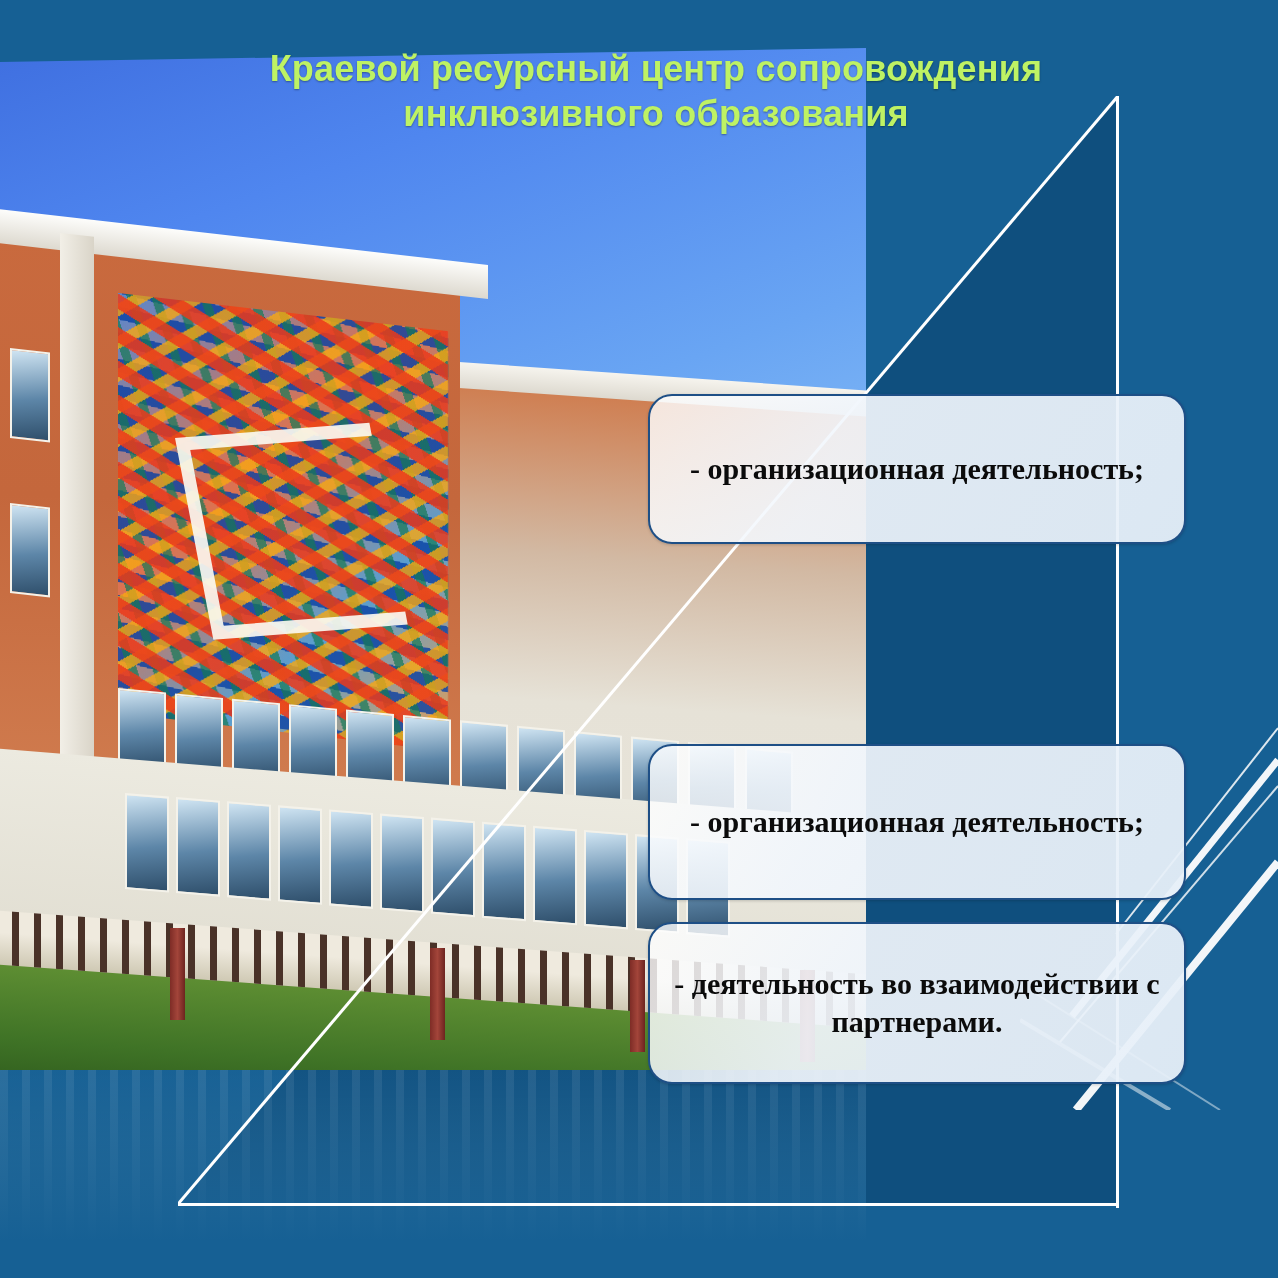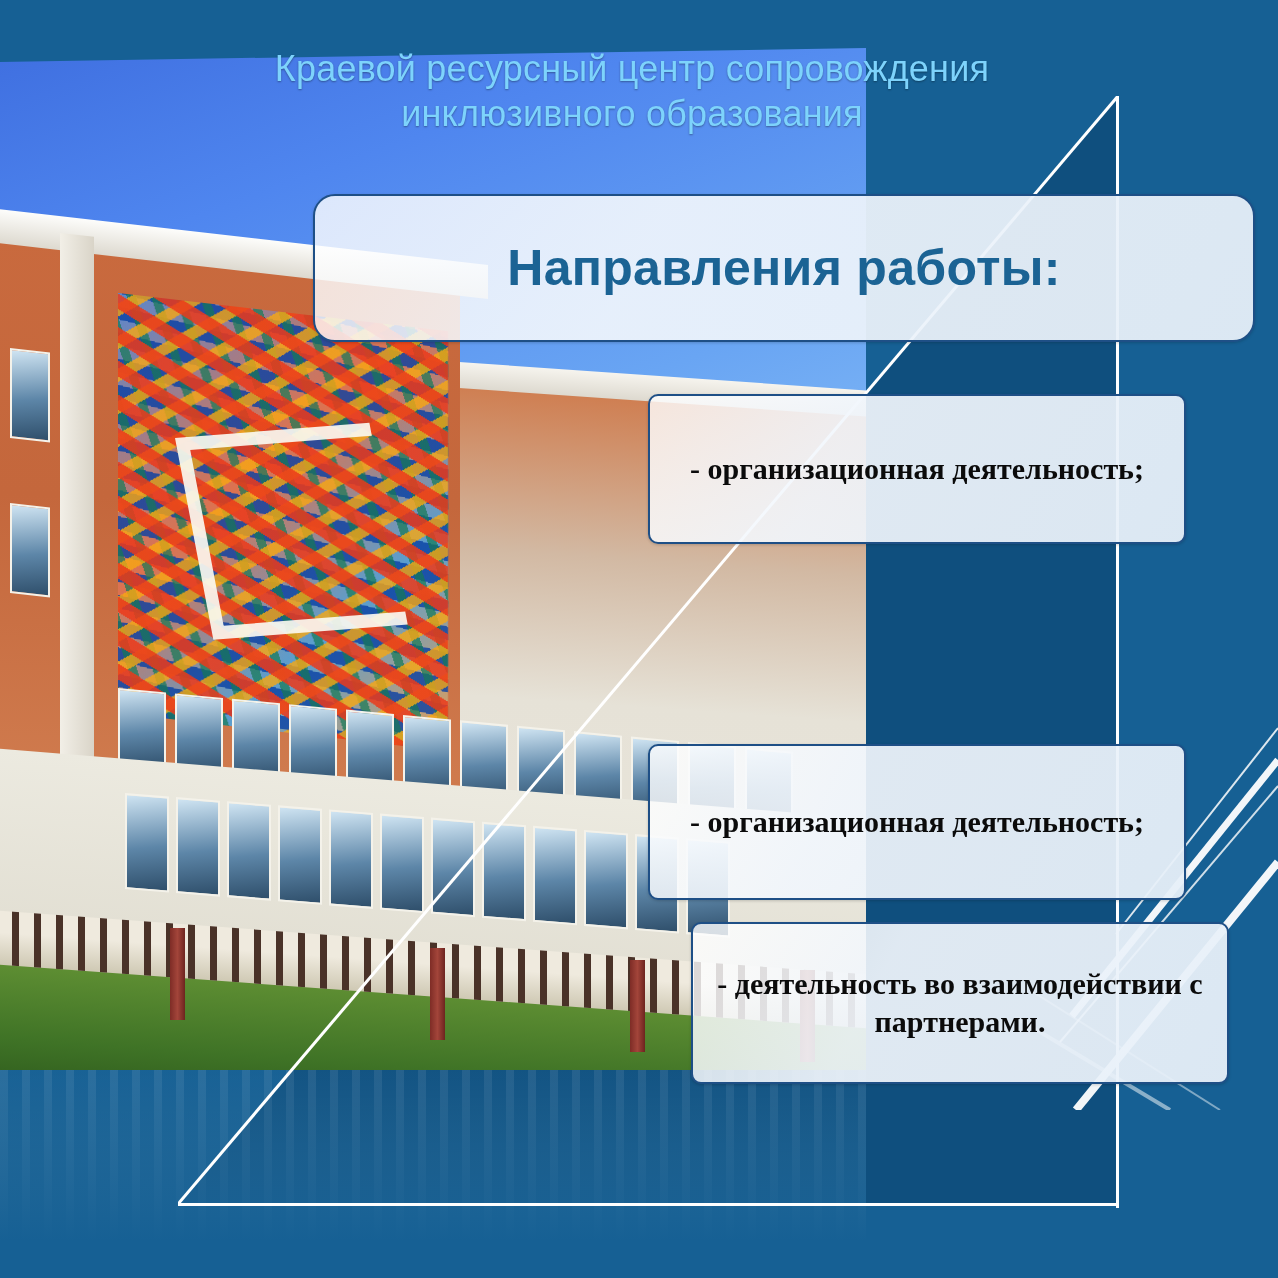--- a/index.html
+++ b/index.html
@@ -140,34 +140,34 @@
     background:linear-gradient(118deg, rgba(255,255,255,.80) 0%, rgba(241,246,252,.92) 35%, rgba(230,239,248,.95) 100%);
     box-shadow:0 1px 3px rgba(0,0,0,.18);
     display:flex;align-items:center;justify-content:center;
     text-align:center;
   }
   #heading-card{left:313px;top:194px;width:938px;height:144px;border-radius:22px;}
   #heading-text{
     color:#1b6394;font-weight:bold;font-size:50px;letter-spacing:.3px;
     font-family:"Liberation Sans", sans-serif;
   }
-  .item-card{left:648px;width:534px;border-radius:10px;}
+  .item-card{left:648px;width:534px;border-radius:24px;}
   #item-0{top:394px;height:146px;}
   #item-1{top:566px;height:154px;}
   #item-2{top:744px;height:152px;}
-  #item-3{top:922px;height:158px;margin-left:43px;}
+  #item-3{top:922px;height:158px;}
   .item-text{
     color:#0b0b0b;font-weight:bold;font-size:30px;line-height:1.26;
     font-family:"Liberation Serif", serif;padding:0 18px;
   }
 
   
   #title{
-    position:absolute;left:112px;top:46px;width:1040px;
-    text-align:center;color:#7dd3fc;font-weight:normal;
+    position:absolute;left:136px;top:46px;width:1040px;
+    text-align:center;color:#bef264;font-weight:bold;
     font-size:36px;line-height:1.26;letter-spacing:.2px;
     font-family:"Liberation Sans", sans-serif;
     text-shadow:0 1px 2px rgba(0,0,0,.35);
     white-space:pre-line;
   }
 </style>
 </head>
 <body>
 
 <div id="slide">
@@ -259,23 +259,20 @@
       <line x1="258" y1="96" x2="40" y2="352" stroke="#ffffff" stroke-width="2" opacity=".8"></line>
       <line x1="258" y1="172" x2="56" y2="420" stroke="#ffffff" stroke-width="8" opacity=".95"></line>
       <line x1="200" y1="420" x2="10" y2="300" stroke="#ffffff" stroke-width="2" opacity=".45"></line>
       <line x1="150" y1="420" x2="0" y2="330" stroke="#ffffff" stroke-width="4" opacity=".5"></line>
     </svg>
   </div>
 
   <div id="title">Краевой ресурсный  центр сопровождения
 инклюзивного образования</div>
 
-  <div id="heading-card" class="card">
-    <div id="heading-text">Направления работы:</div>
-  </div>
 
   <div id="item-0" class="card item-card">
     <div class="item-text">- организационная деятельность;</div>
   </div>
   <div id="item-2" class="card item-card">
     <div class="item-text">- организационная деятельность;</div>
   </div>
   <div id="item-3" class="card item-card">
     <div class="item-text">- деятельность во взаимодействии с партнерами.</div>
   </div>

